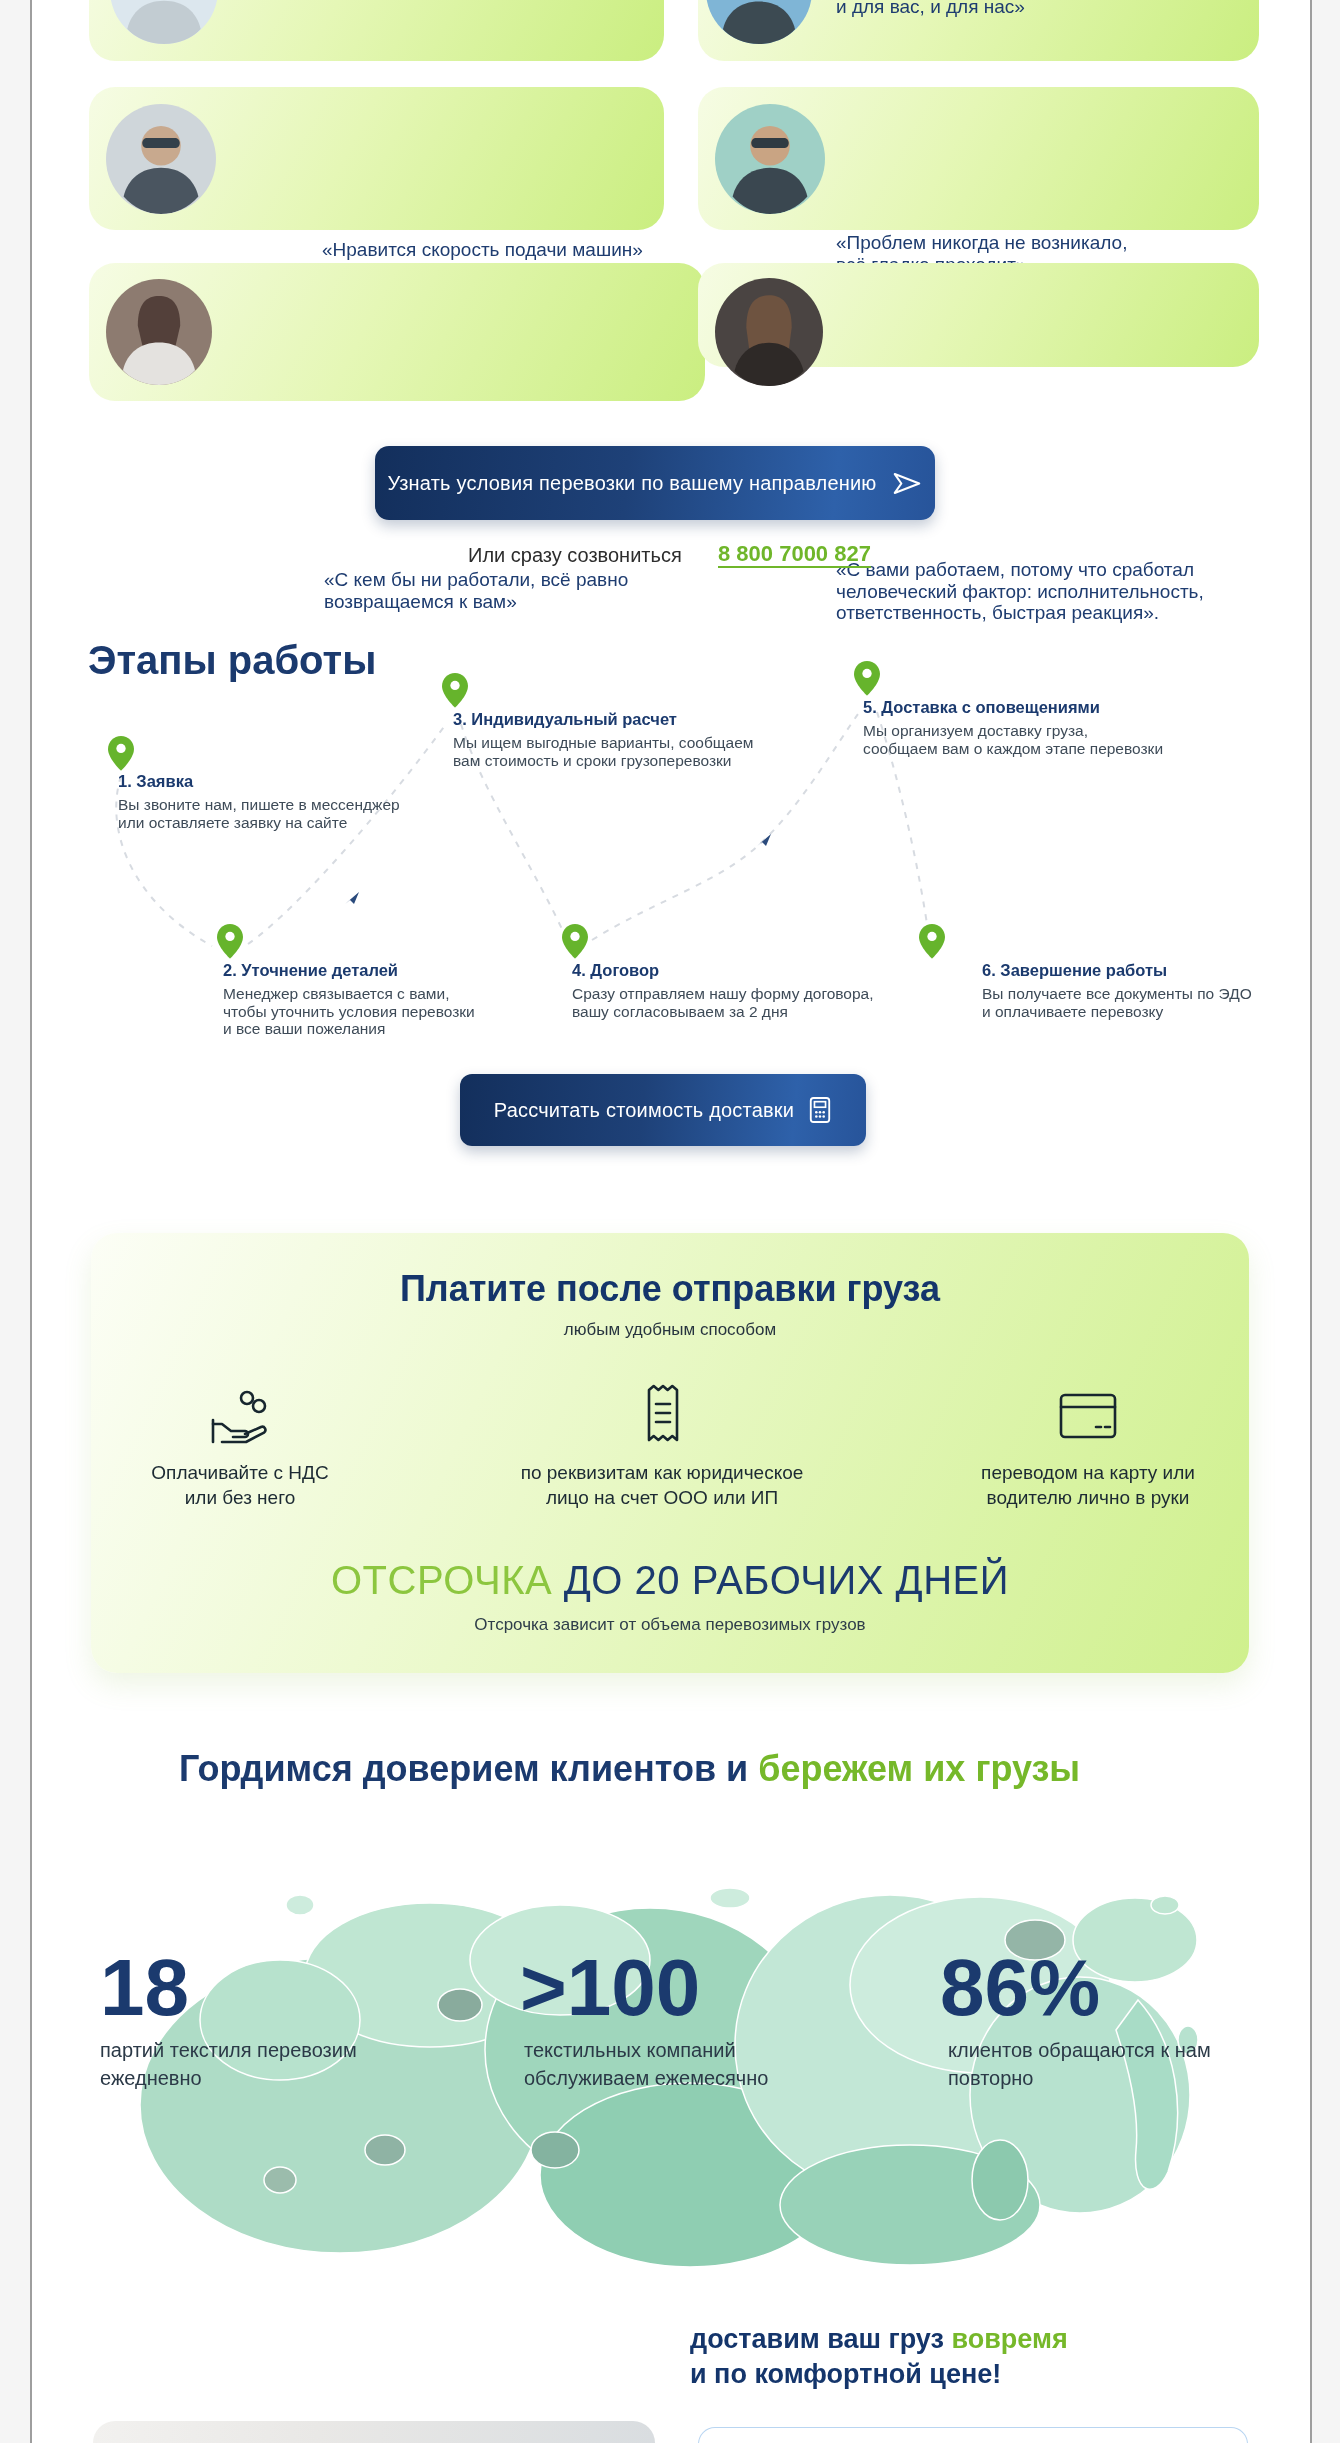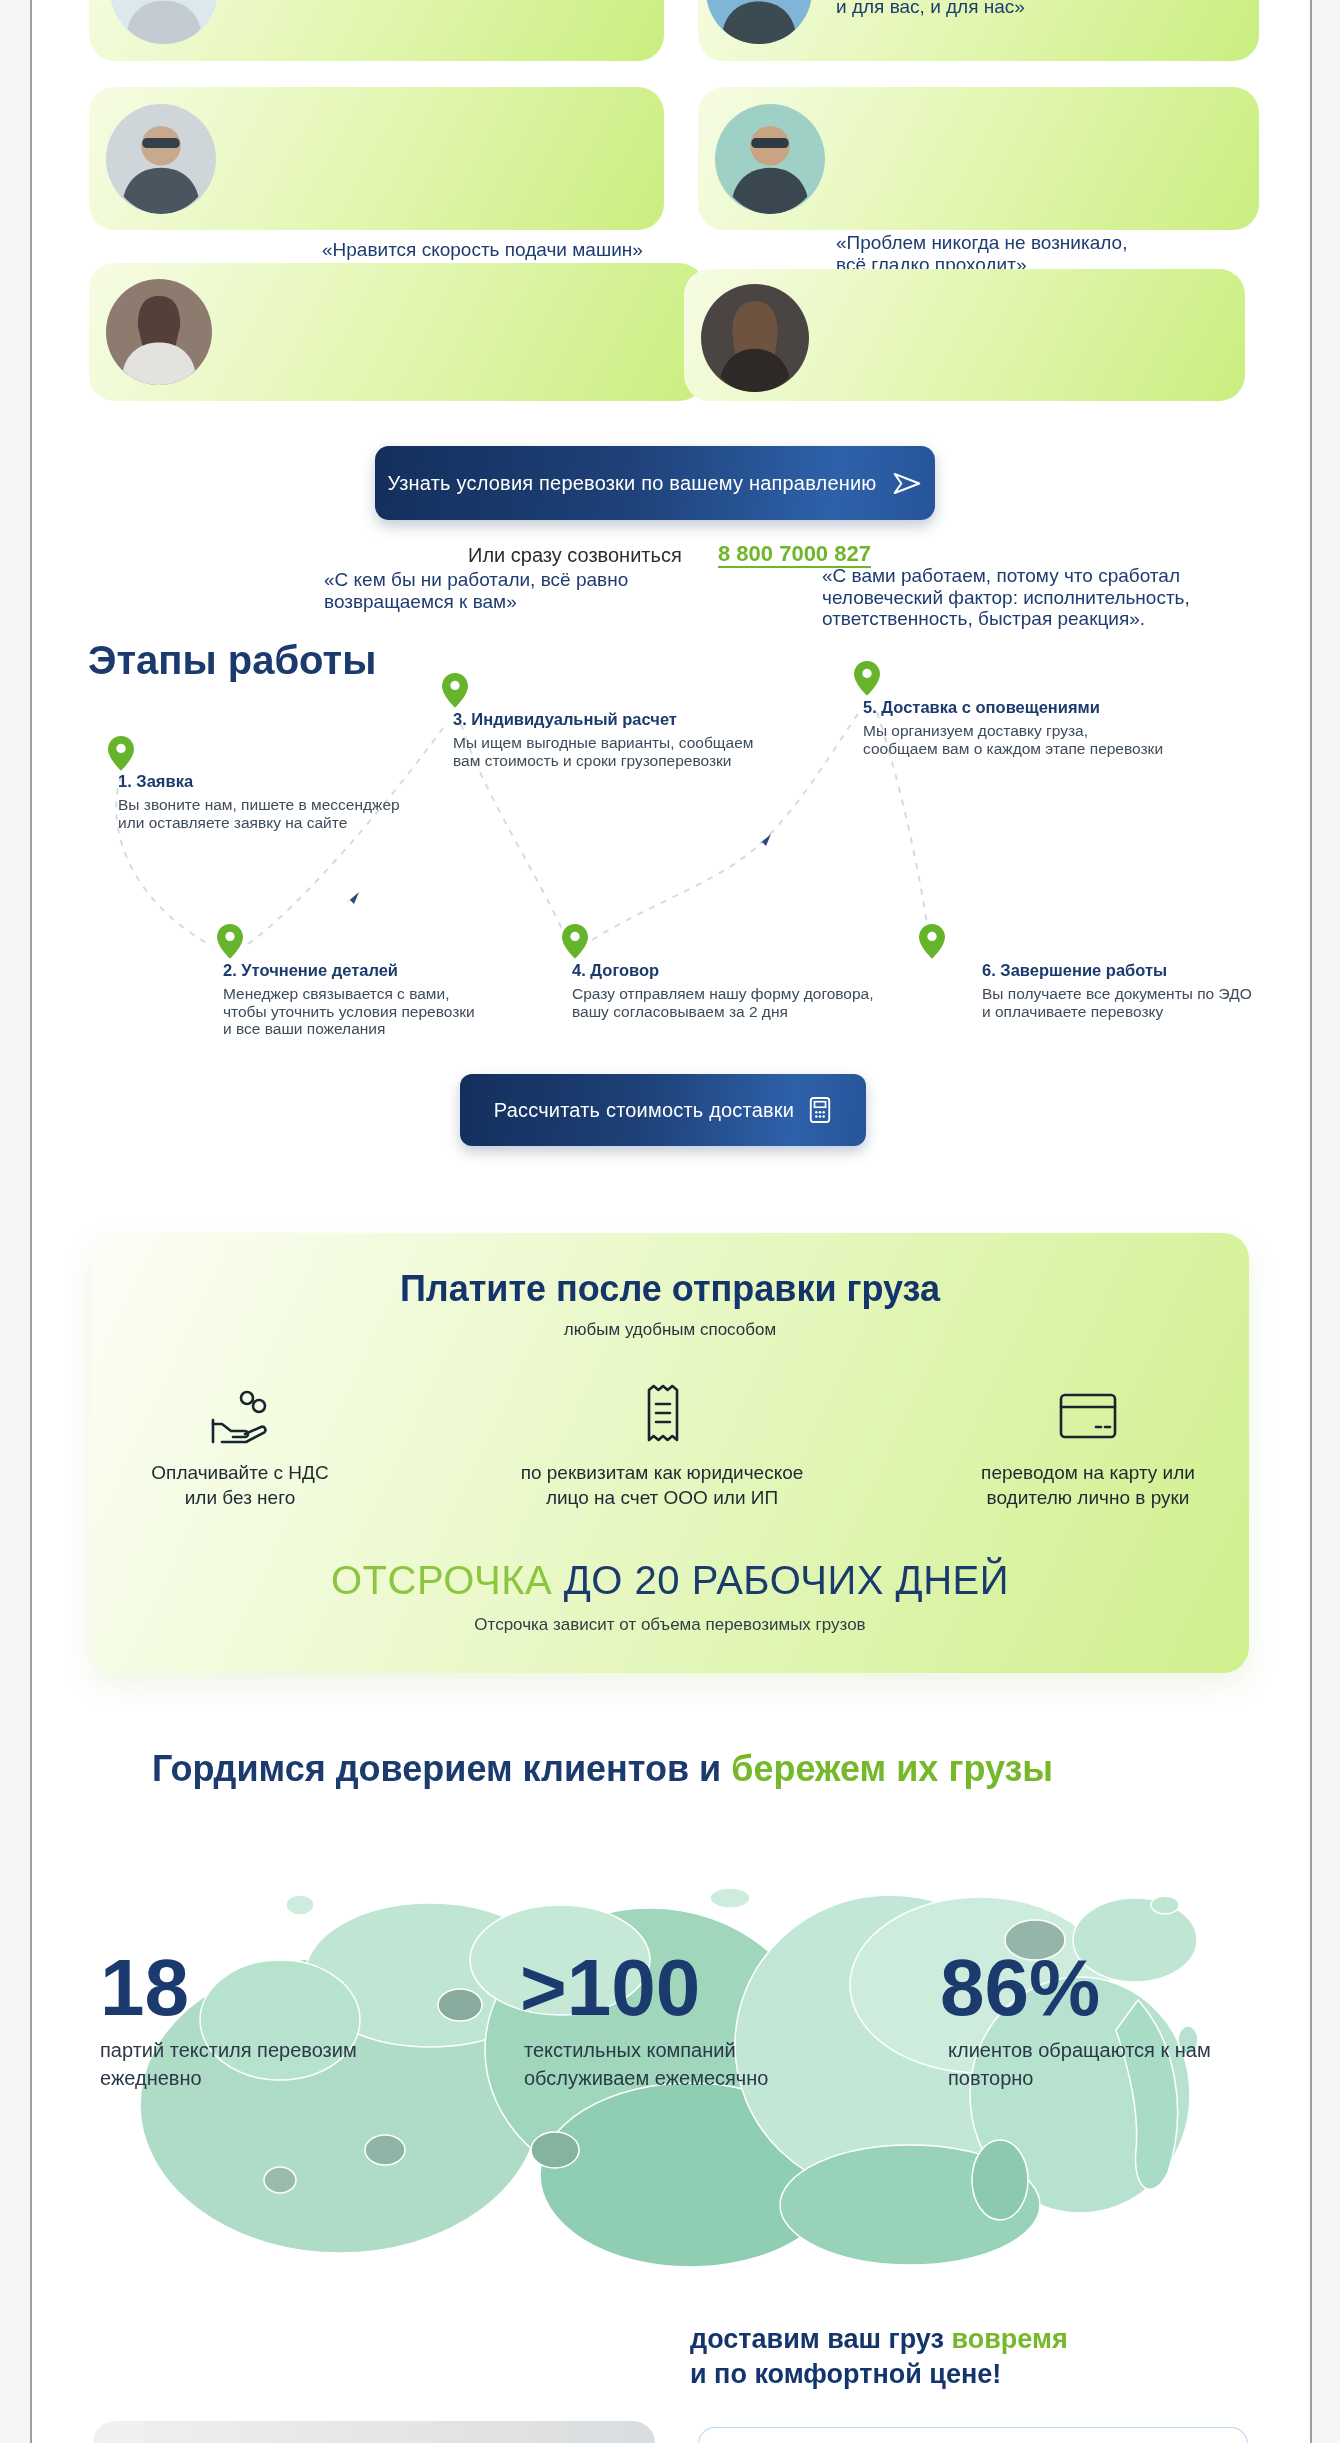--- a/index.html
+++ b/index.html
@@ -35,21 +35,21 @@
            background:linear-gradient(115deg,#fcfef6 0%,#eefad2 34%,#cff08d 100%);
            box-shadow:0 12px 28px rgba(150,190,90,.16);}
   .pay-title{position:absolute;width:1158px;text-align:center;font-size:36px;font-weight:700;color:#14356b;}
   .pay-sub{position:absolute;width:1158px;text-align:center;font-size:17px;color:#27343f;}
   .pay-cap{position:absolute;text-align:center;font-size:19px;line-height:25px;color:#1c2a33;}
   .delay{position:absolute;width:1158px;text-align:center;font-size:40px;font-weight:400;letter-spacing:.5px;}
   .delay .g{color:#8cc63f;}
   .delay .n{color:#1b3a6e;}
   .delay-note{position:absolute;width:1158px;text-align:center;font-size:17px;color:#2f3e4a;}
   
-  .clients-title{position:absolute;left:0;width:1205px;text-align:center;font-size:36px;font-weight:700;color:#1b3a6e;}
+  .clients-title{position:absolute;left:0;width:1205px;text-align:center;font-size:36px;font-weight:700;color:#1b3a6e;padding-left:27px;}
   .clients-title .g{color:#76b82a;}
   .stat-num{position:absolute;font-size:80px;line-height:80px;font-weight:700;color:#1b3a6e;}
   .stat-lines{position:absolute;font-size:20px;line-height:28px;color:#2b3947;}
   
   .bottom-title{position:absolute;font-size:37px;font-weight:700;color:#14356b;}
   .bottom-title .g{color:#76b82a;}
   .bottom-sub{position:absolute;font-size:27px;line-height:35px;font-weight:600;color:#14356b;}
   .bottom-sub .g{color:#76b82a;}
   .cut-img{position:absolute;border-radius:22px 22px 0 0;
            background:linear-gradient(90deg,#f2f1ef 0%,#e9e8e6 40%,#d9dde0 100%);}
@@ -119,21 +119,21 @@
           <circle cx="50" cy="40" r="17" fill="#cfa88a"></circle>
           <path d="M30 44c0-22 9-28 20-28s20 6 20 28l-6 26H36z" fill="#53403a"></path>
           <path d="M50 60c-18 0-30 10-34 26 9 10 21 16 34 16s25-6 34-16c-4-16-16-26-34-26z" fill="#e4e2df"></path>
         </svg>
     </div>
     <div class="quote" style="left:235px;top:306px;">
       <div>«С кем бы ни работали, всё равно</div>
       <div>возвращаемся к вам»</div>
     </div>
   </div>
-  <div class="tcard" style="left:684px;top:263px;width:561px;height:132px;margin-top:6px;">
+  <div class="tcard" style="left:698px;top:263px;width:561px;height:104px;">
     <div class="avatar" style="left:17px;top:15px;width:108px;height:108px;">
       <svg viewBox="0 0 100 100">
           <rect width="100" height="100" fill="#4a4442"></rect>
           <circle cx="50" cy="40" r="17" fill="#c59a7c"></circle>
           <path d="M29 46c0-24 10-30 21-30s21 6 21 30l-4 30H33z" fill="#6e5340"></path>
           <path d="M50 60c-16 0-28 10-32 26 8 9 19 14 32 14s24-5 32-14c-4-16-16-26-32-26z" fill="#2e2927"></path>
         </svg>
     </div>
     <div class="quote" style="left:836px;top:296px;left:138px;">
       <div>«С вами работаем, потому что сработал</div>

